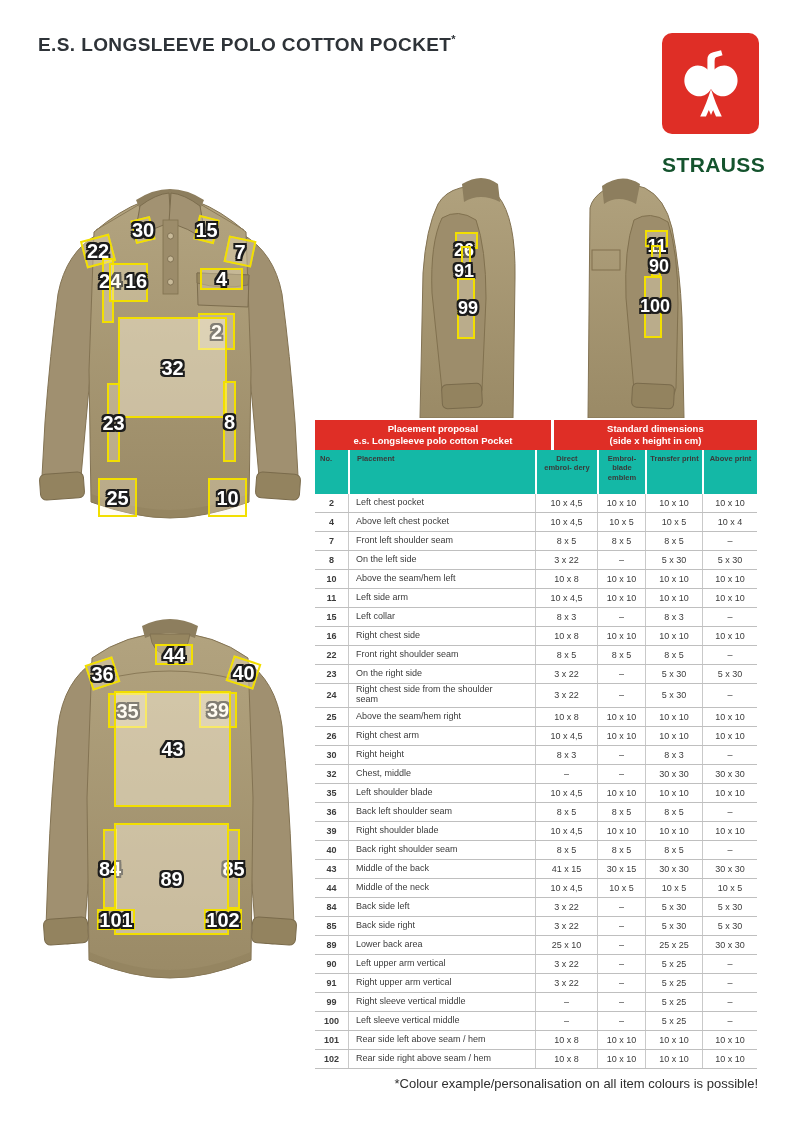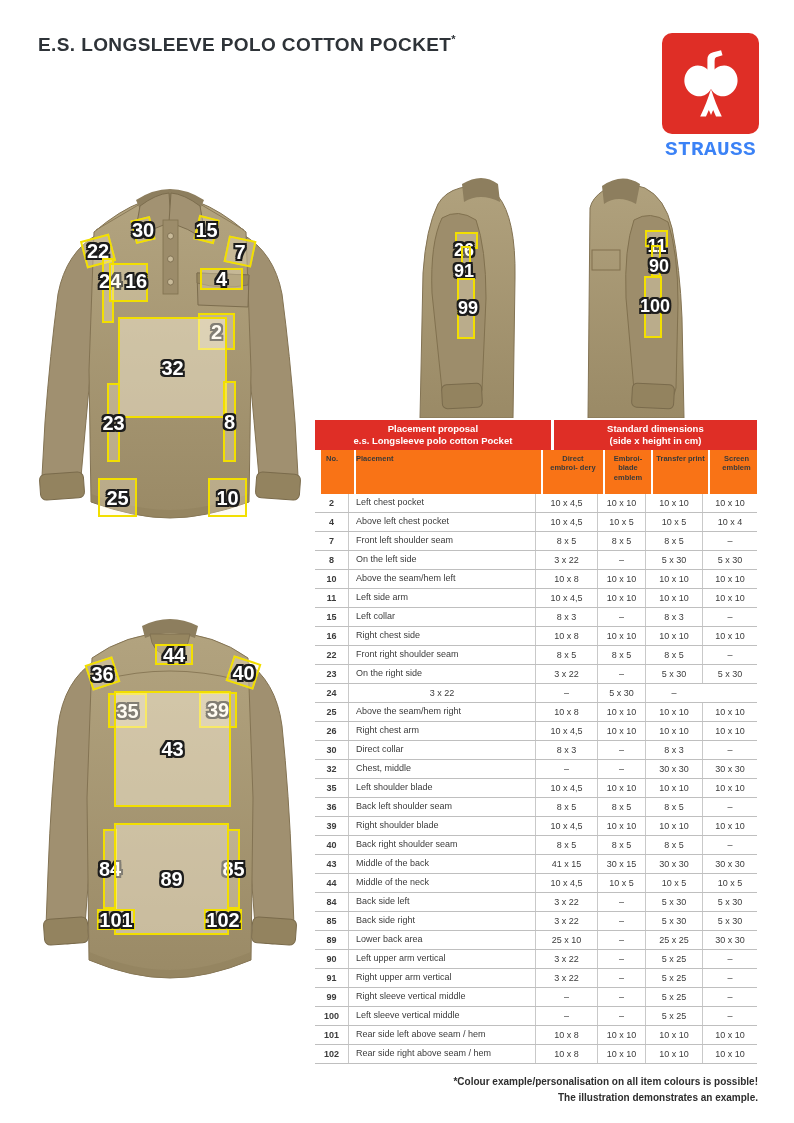--- a/index.html
+++ b/index.html
@@ -9,21 +9,21 @@
   }
   
   .page-title{
     position:absolute;left:38px;top:33px;font-size:19px;font-weight:bold;
     letter-spacing:.4px;color:#2e3338;white-space:nowrap;
   }
   .page-title sup{font-size:11px;vertical-align:8px;}
   .logo{position:absolute;left:662px;top:33px;width:97px;text-align:center;}
   .logo-box{width:97px;height:101px;border-radius:10px;background:#df2e26;
     display:flex;align-items:center;justify-content:center;}
-  .logo-brand{margin-top:4px;font-size:21px;font-weight:bold;letter-spacing:.4px;color:#3b82f6;font-family:Liberation Mono, monospace;}
+  .logo-brand{margin-top:19px;font-size:21px;font-weight:bold;letter-spacing:.4px;color:#14532d;}
   
   .view{position:absolute;}
   .view svg{position:absolute;left:0;top:0;}
   .view .markers{position:absolute;left:0;top:0;right:0;bottom:0;}
   .view-front{left:20px;top:170px;width:300px;height:365px;}
   .view-sides{left:330px;top:158px;width:464px;height:260px;overflow:hidden;}
   .view-back{left:20px;top:588px;width:300px;height:402px;}
   .mbox{position:absolute;box-sizing:border-box;border:2px solid #f2df00;
     background:rgba(255,246,214,.30);}
   .mbox.big{background:rgba(255,247,224,.45);}
@@ -35,38 +35,38 @@
   }
   .view-sides .mlabel{font-size:18px;}
   
   .table{position:absolute;left:315px;top:420px;width:442px;font-size:9px;}
   .thead-red{display:flex;height:30px;}
   .red-cell{background:#df2e26;color:#fff;font-weight:bold;font-size:9.5px;line-height:1.3;
     display:flex;flex-direction:column;align-items:center;justify-content:center;text-align:center;}
   .red-cell.left{width:260px;margin-right:3px;}
   .red-cell.right{width:224px;}
   .subhead{display:grid;grid-template-columns:33px 187px 62px 48px 57px 55px;
-    background:#f97316;min-height:44px;box-sizing:border-box;margin-left:6px;}
+    background:#14b8a6;min-height:44px;box-sizing:border-box;}
   .hcell{font-weight:bold;font-size:7.5px;color:#3a3a3a;padding-top:4px;text-align:center;
     line-height:1.25;border-left:2px solid #fff;box-sizing:border-box;}
   .hcell.c0{border-left:none;text-align:left;padding-left:5px;}
-  .hcell.c1{text-align:left;}
+  .hcell.c1{text-align:left;padding-left:7px;}
   .hcell.c2,.hcell.c3{padding-left:6px;padding-right:6px;}
   .trow{display:grid;grid-template-columns:33px 187px 62px 48px 57px 55px;
     border-bottom:1px solid #bfbfbf;min-height:18px;align-items:center;background:#fff;}
   .tcell{box-sizing:border-box;color:#3b3b3b;line-height:1.15;align-self:center;}
   .tcell.c0{font-weight:bold;text-align:center;}
   .tcell.c1{padding:0 22px 2px 7px;text-align:left;}
   .tcell.c2,.tcell.c3,.tcell.c4,.tcell.c5{text-align:center;}
   .trow .tcell + .tcell{border-left:1px solid #c9c9c9;height:100%;
     display:flex;align-items:center;justify-content:center;}
   .trow .tcell.c1{justify-content:flex-start;}
   
-  .footnote{position:absolute;right:36px;top:1074px;text-align:right;font-size:10px;
-    font-weight:bold;color:#2e2e2e;line-height:1.6;}
+  .footnote{position:absolute;right:36px;top:1074px;text-align:right;font-size:13px;
+    font-weight:normal;color:#2e2e2e;line-height:1.6;}
 </style>
 </head>
 <body>
 
 <div class="page-title"><span>E.S. LONGSLEEVE POLO COTTON POCKET</span><sup>*</sup></div>
 
 <div class="logo">
   <div class="logo-box">
     <svg width="72" height="80" viewBox="0 0 100 100">
       <path fill="#fff" d="M50,36 C44,24 28,20 19,30 C9,41 12,58 25,65 C35,70 45,66 50,57 C55,66 65,70 75,65 C88,58 91,41 81,30 C72,20 56,24 50,36 Z"></path>
@@ -222,21 +222,21 @@
       <div>Standard dimensions</div>
       <div>(side x height in cm)</div>
     </div>
   </div>
   <div class="subhead">
       <div class="hcell c0">No.</div>
       <div class="hcell c1">Placement</div>
       <div class="hcell c2">Direct embroi- dery</div>
       <div class="hcell c3">Embroi- blade emblem</div>
       <div class="hcell c4">Transfer print</div>
-      <div class="hcell c5">Screen emblem</div>
+      <div class="hcell c5">Above print</div>
     </div>
   <div class="tbody">
       <div class="trow">
         <div class="tcell c0">2</div>
         <div class="tcell c1">Left chest pocket</div>
         <div class="tcell c2">10 x 4,5</div>
         <div class="tcell c3">10 x 10</div>
         <div class="tcell c4">10 x 10</div>
         <div class="tcell c5">10 x 10</div>
       </div>
@@ -307,20 +307,21 @@
       <div class="trow">
         <div class="tcell c0">23</div>
         <div class="tcell c1">On the right side</div>
         <div class="tcell c2">3 x 22</div>
         <div class="tcell c3">–</div>
         <div class="tcell c4">5 x 30</div>
         <div class="tcell c5">5 x 30</div>
       </div>
       <div class="trow">
         <div class="tcell c0">24</div>
+        <div class="tcell c1">Right chest side from the shoulder seam</div>
         <div class="tcell c2">3 x 22</div>
         <div class="tcell c3">–</div>
         <div class="tcell c4">5 x 30</div>
         <div class="tcell c5">–</div>
       </div>
       <div class="trow">
         <div class="tcell c0">25</div>
         <div class="tcell c1">Above the seam/hem right</div>
         <div class="tcell c2">10 x 8</div>
         <div class="tcell c3">10 x 10</div>
@@ -330,21 +331,21 @@
       <div class="trow">
         <div class="tcell c0">26</div>
         <div class="tcell c1">Right chest arm</div>
         <div class="tcell c2">10 x 4,5</div>
         <div class="tcell c3">10 x 10</div>
         <div class="tcell c4">10 x 10</div>
         <div class="tcell c5">10 x 10</div>
       </div>
       <div class="trow">
         <div class="tcell c0">30</div>
-        <div class="tcell c1">Direct collar</div>
+        <div class="tcell c1">Right height</div>
         <div class="tcell c2">8 x 3</div>
         <div class="tcell c3">–</div>
         <div class="tcell c4">8 x 3</div>
         <div class="tcell c5">–</div>
       </div>
       <div class="trow">
         <div class="tcell c0">32</div>
         <div class="tcell c1">Chest, middle</div>
         <div class="tcell c2">–</div>
         <div class="tcell c3">–</div>
@@ -469,14 +470,13 @@
         <div class="tcell c2">10 x 8</div>
         <div class="tcell c3">10 x 10</div>
         <div class="tcell c4">10 x 10</div>
         <div class="tcell c5">10 x 10</div>
       </div>
     </div>
 </div>
 
 <div class="footnote">
   <div>*Colour example/personalisation on all item colours is possible!</div>
-  <div>The illustration demonstrates an example.</div>
 </div>
 
 </body></html>

